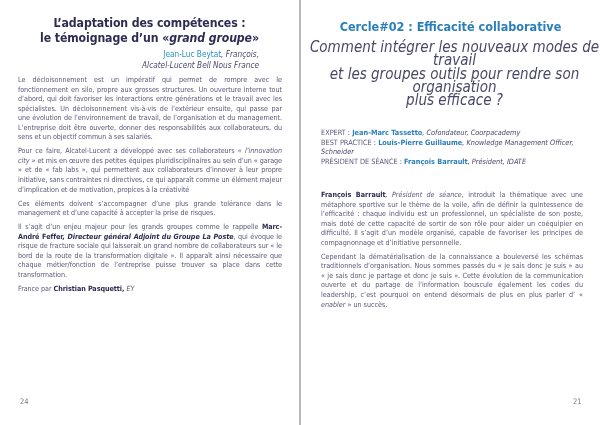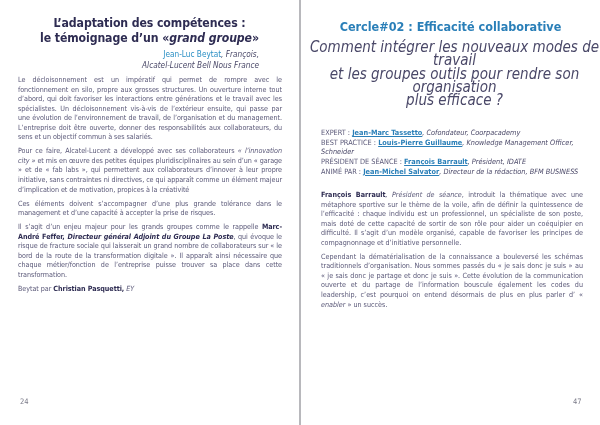--- a/index.html
+++ b/index.html
@@ -18,21 +18,21 @@
   .body { position:absolute; left:18px; width:264px; font-size:7.15px; line-height:9.55px;
           text-align:justify; color:#5a5878; letter-spacing:-0.05px; }
   .body p { margin:0 0 4.5px 0; }
   .body b { color:#2e2c52; }
   .pnum { position:absolute; font-size:7.5px; color:#7a7a88; }
   .rtitle { position:absolute; left:0; width:299px; top:19px; text-align:center;
             font-weight:bold; color:#2a7fb8; font-size:12.5px; line-height:15px; }
   .rsub { position:absolute; left:4px; width:299px; top:41px; text-align:center; font-style:italic;
           color:#4a4868; font-size:15px; line-height:13.3px; }
   .roles { position:absolute; left:20px; width:270px; top:128px; font-size:7.3px; line-height:9.7px; color:#5a5878; }
-  .roles .n { color:#2a7fb8; font-weight:bold;text-decoration:underline; }
+  .roles .n { color:#2a7fb8; font-weight:bold; }
   .roles i { color:#4a4868;text-align:center; }
   .rbody { position:absolute; left:20px; width:262px; top:190px; font-size:7.15px; line-height:9.55px;
            text-align:justify; color:#5a5878; }
   .rbody p { margin:0 0 4.5px 0; }
   .rbody b { color:#2e2c52; }
 </style>
 </head>
 <body>
 
 <div class="page left">
@@ -42,38 +42,37 @@
   </div>
   <div class="byline">
     <div><span class="name">Jean-Luc Beytat</span><i>, François,</i></div>
     <div><i>Alcatel-Lucent Bell Nous France</i></div>
   </div>
   <div class="body" style="top:75px;">
     <p>Le décloisonnement est un impératif qui permet de rompre avec le fonctionnement en silo, propre aux grosses structures. Un ouverture interne tout d’abord, qui doit favoriser les interactions entre générations et le travail avec les spécialistes. Un décloisonnement vis-à-vis de l’extérieur ensuite, qui passe par une évolution de l’environnement de travail, de l’organisation et du management. L’entreprise doit être ouverte, donner des responsabilités aux collaborateurs, du sens et un objectif commun à ses salariés.</p>
     <p><span>Pour ce faire, Alcatel-Lucent a développé avec ses collaborateurs </span><i>« l’innovation city »</i><span> et mis en œuvre des petites équipes pluridisciplinaires au sein d’un « garage » et de « fab labs », qui permettent aux collaborateurs d’innover à leur propre initiative, sans contraintes ni directives, ce qui apparaît comme un élément majeur d’implication et de motivation, propices à la créativité</span></p>
     <p>Ces éléments doivent s’accompagner d’une plus grande tolérance dans le management et d’une capacité à accepter la prise de risques.</p>
     <p><span>Il s’agit d’un enjeu majeur pour les grands groupes comme le rappelle </span><b>Marc-André Feffer,</b><b><i> Directeur général Adjoint du Groupe La Poste</i></b><span>, qui évoque le risque de fracture sociale qui laisserait un grand nombre de collaborateurs sur « le bord de la route de la transformation digitale ». Il apparaît ainsi nécessaire que chaque métier/fonction de l’entreprise puisse trouver sa place dans cette transformation.</span></p>
-    <p><span>Beytat par </span><b>Christian Pasquetti,</b><i> EY</i></p>
+    <p><span>France par </span><b>Christian Pasquetti,</b><i> EY</i></p>
   </div>
   <div class="pnum" style="left:20px; top:397px;text-align:center;">24</div>
 </div>
 
 <div class="spine"></div>
 
 <div class="page right">
   <div class="rtitle">Cercle#02 : Efficacité collaborative</div>
   <div class="rsub">
     <div>Comment intégrer les nouveaux modes de travail</div>
     <div>et les groupes outils pour rendre son organisation</div>
     <div>plus efficace ?</div>
   </div>
   <div class="roles">
     <div><span>EXPERT : </span><span class="n">Jean-Marc Tassetto</span><i>, Cofondateur, Coorpacademy</i></div>
     <div><span>BEST PRACTICE : </span><span class="n">Louis-Pierre Guillaume</span><i>, Knowledge Management Officer, Schneider</i></div>
     <div><span>PRÉSIDENT DE SÉANCE : </span><span class="n">François Barrault</span><i>, Président, IDATE</i></div>
-    <div><span>ANIMÉ PAR : </span><span class="n">Jean-Michel Salvator</span><i>, Directeur de la rédaction, BFM BUSINESS</i></div>
   </div>
   <div class="rbody">
     <p><b>François Barrault</b><i>, Président de séance</i><span>, introduit la thématique avec une métaphore sportive sur le thème de la voile, afin de définir la quintessence de l’efficacité : chaque individu est un professionnel, un spécialiste de son poste, mais doté de cette capacité de sortir de son rôle pour aider un coéquipier en difficulté. Il s’agit d’un modèle organisé, capable de favoriser les principes de compagnonnage et d’initiative personnelle.</span></p>
     <p><span>Cependant la dématérialisation de la connaissance a bouleversé les schémas traditionnels d’organisation. Nous sommes passés du « je sais donc je suis » au « je sais donc je partage et donc je suis ». Cette évolution de la communication ouverte et du partage de l’information bouscule également les codes du leadership, c’est pourquoi on entend désormais de plus en plus parler d’ « </span><i>enabler</i><span> » un succès.</span></p>
   </div>
-  <div class="pnum" style="left:272px; top:397px;">47</div>
+  <div class="pnum" style="left:272px; top:397px;">21</div>
 </div>
 
 </body></html>

